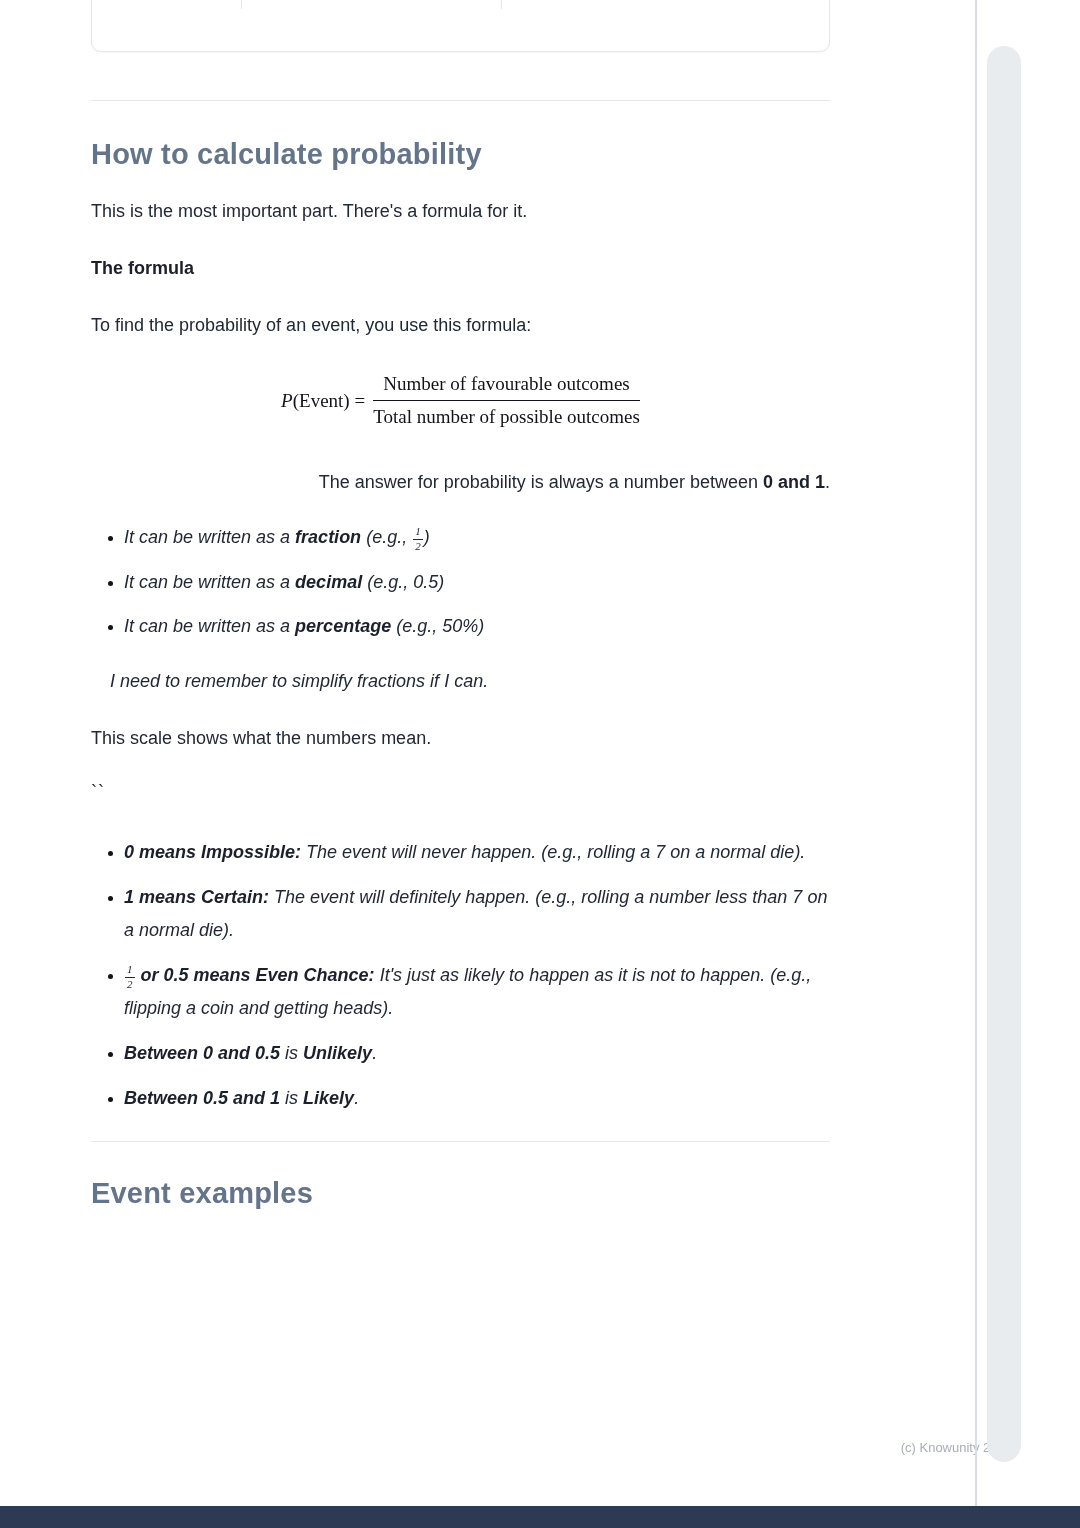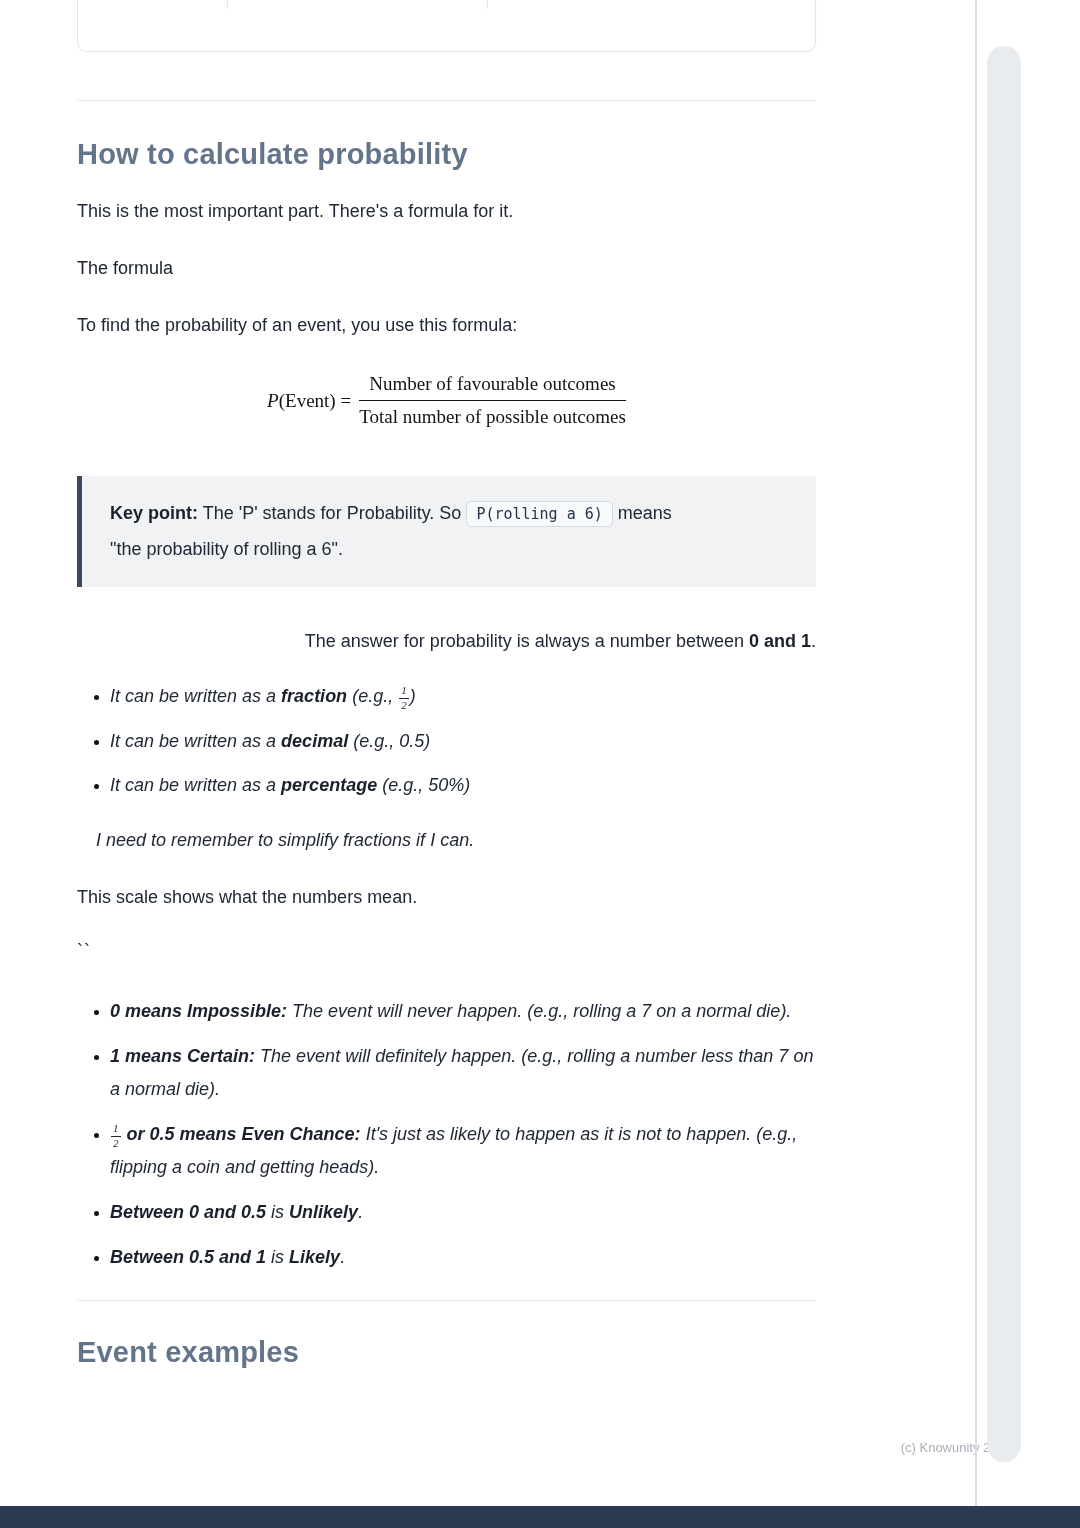--- a/index.html
+++ b/index.html
@@ -8,21 +8,21 @@
     position:relative;
     width:1080px; height:1528px;
     background:#ffffff;
     overflow:hidden;
     font-family:"Liberation Sans", sans-serif;
     color:#212936;
     font-size:18px;
   }
   .content {
     position:absolute;
-    left:77px; top:0;
+    left:91px; top:0;
     width:739px;
   }
   
   .top-card {
     position:relative;
     margin-top:-12px;
     height:64px;
     background:#fff;
     border:1px solid #e4e7eb;
     border-radius:10px;
@@ -38,21 +38,21 @@
 
   h1 {
     margin-top:36px;
     font-size:29px; line-height:34px;
     font-weight:700;
     color:#64748b;
     letter-spacing:0.2px;
   }
   .h2 { margin-top:34px; }
   p  { margin-top:26px; line-height:28px; }
-  .sub { margin-top:29px; font-weight:400; color:#1a202c; line-height:28px; }
+  .sub { margin-top:29px; font-weight:700; color:#1a202c; line-height:28px; }
   .after-sub { margin-top:29px; }
 
   
   .formula {
     margin-top:34px;
     display:flex; align-items:center; justify-content:center;
     font-family:"Liberation Serif", "DejaVu Serif", serif;
     font-size:19px; color:#111318;
   }
   .m-it { font-style:italic; }
@@ -149,31 +149,20 @@
 
     <div class="formula">
       <span class="m-it">P</span>
         <span class="m">(Event) =</span>
       <span class="bigfrac">
           <span class="num">Number of favourable outcomes</span>
           <span class="den">Total number of possible outcomes</span>
         </span>
     </div>
 
-    <div class="callout">
-      <div>
-        <b>Key point:</b>
-        <span>The 'P' stands for Probability. So</span>
-        <code class="chip">P(rolling a 6)</code>
-        <span>means</span>
-      </div>
-      <div>
-        <span>"the probability of rolling a 6".</span>
-      </div>
-    </div>
 
     <p class="p3">
       <span>The answer for probability is always a number between</span>
       <b>0 and 1</b><span>.</span>
     </p>
 
     <ul class="list1">
       <li>
         <span>It can be written as a</span>
         <b>fraction</b>

